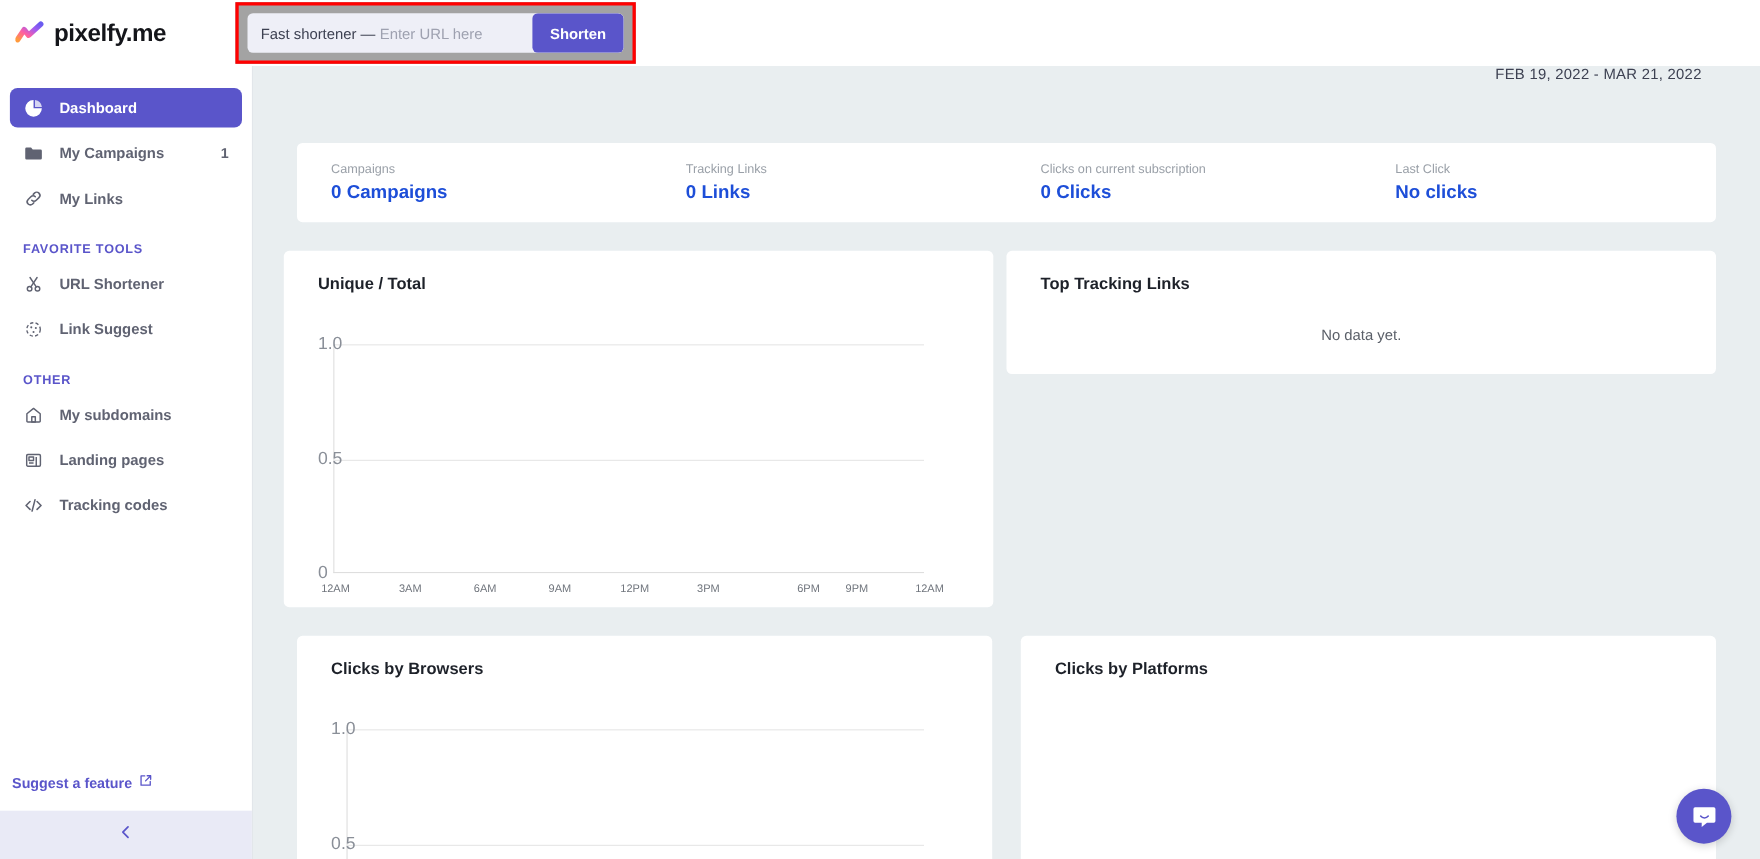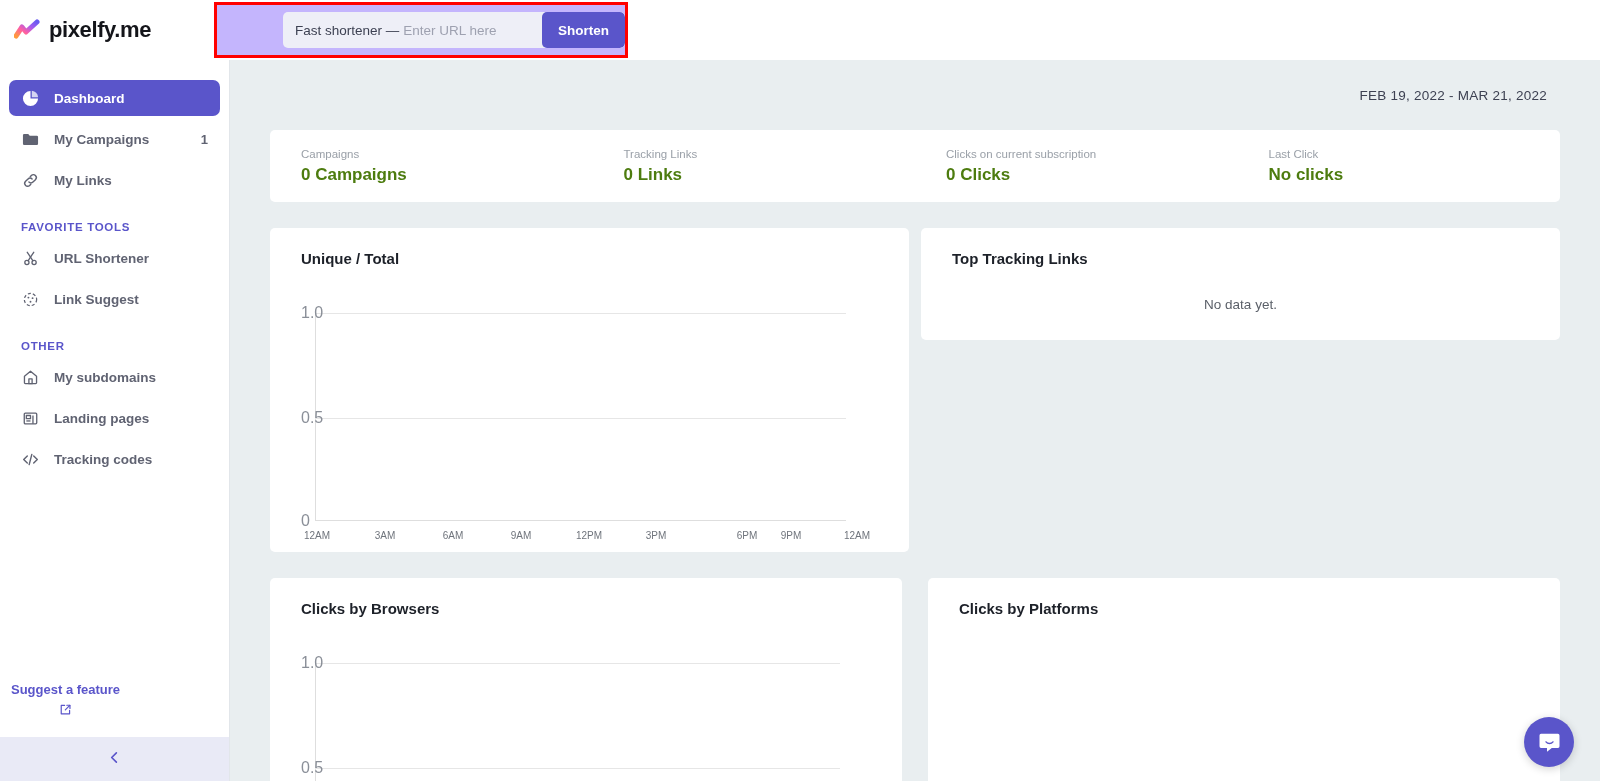--- a/index.html
+++ b/index.html
@@ -24,24 +24,24 @@
     margin-left: 14px; width: 200px;
   }
   .logo-mark { width: 26px; height: 22px; display: block; }
   .logo-text {
     font-size: 22px; font-weight: bold; color: #14151a;
     letter-spacing: -0.4px;
   }
 
   .shorten-zone {
     position: absolute; left: 214px; top: 2px;
-    width: 414px; height: 56px;
+    width: 364px; height: 56px;
     border: 3px solid #ff0000;
-    background: #c4b5fd;
-    display: flex; align-items: center; justify-content: flex-end;
+    background: #a3a3a3;
+    display: flex; align-items: center; justify-content: center;
     z-index: 7;
   }
   .shorten-bar {
     width: 342px; height: 36px;
     background: #eeeff7;
     border-radius: 5px;
     display: flex; align-items: center;
     overflow: hidden;
   }
   .shorten-label {
@@ -93,40 +93,39 @@
     font-size: 11.5px; font-weight: bold;
     letter-spacing: 0.7px;
     color: #5a55ca;
   }
 
   .suggest {
     position: absolute; left: 11px; bottom: 62px;
     display: flex; align-items: center; gap: 6px;
     font-size: 13px; font-weight: bold; color: #5a55ca;
     cursor: pointer;
-    flex-direction: column;
   }
   .collapse-bar {
     position: absolute; left: 0; bottom: 0;
     width: 229px; height: 44px;
     background: #e9eaf6;
     display: flex; align-items: center; justify-content: center;
     cursor: pointer;
   }
 
   
   .main {
     position: absolute; top: 60px; left: 230px;
     width: 1370px; height: 721px;
     background: #e9eef0;
     overflow: hidden;
   }
 
   .daterow {
-    display: flex; align-items: center; justify-content: flex-end;
+    display: flex; align-items: flex-start; justify-content: flex-end;
     height: 70px; padding-right: 40px;
   }
   .daterange {
     font-size: 13.5px; color: #3d4152; letter-spacing: 0.25px;
     margin-right: 13px; white-space: nowrap;
   }
   .dateselect {
     position: relative;
     width: 182px; height: 38px;
     background: #ffffff;
@@ -149,24 +148,24 @@
     border-radius: 5px;
   }
 
   .stats {
     margin: 0 40px;
     height: 72px;
     display: flex; align-items: center;
   }
   .stat { width: 25%; padding-left: 31px; }
   .stat-label { font-size: 11.5px; color: #9aa0a8; margin-bottom: 5px; }
-  .stat-value { font-size: 17px; font-weight: bold; color: #4d7c0f; }
+  .stat-value { font-size: 17px; font-weight: bold; color: #1d4ed8; }
 
   .grid {
-    margin: 26px 40px 0 40px;
+    margin: 26px 40px 0 28px;
     display: flex; gap: 12px;
   }
   .panel { flex: 1; }
   .panel-title {
     font-size: 15px; font-weight: bold; color: #1d2129;
     padding: 22px 0 0 31px;
   }
   .nodata {
     text-align: center; font-size: 13.5px; color: #5a5f68;
     padding: 30px 0 40px 0;

